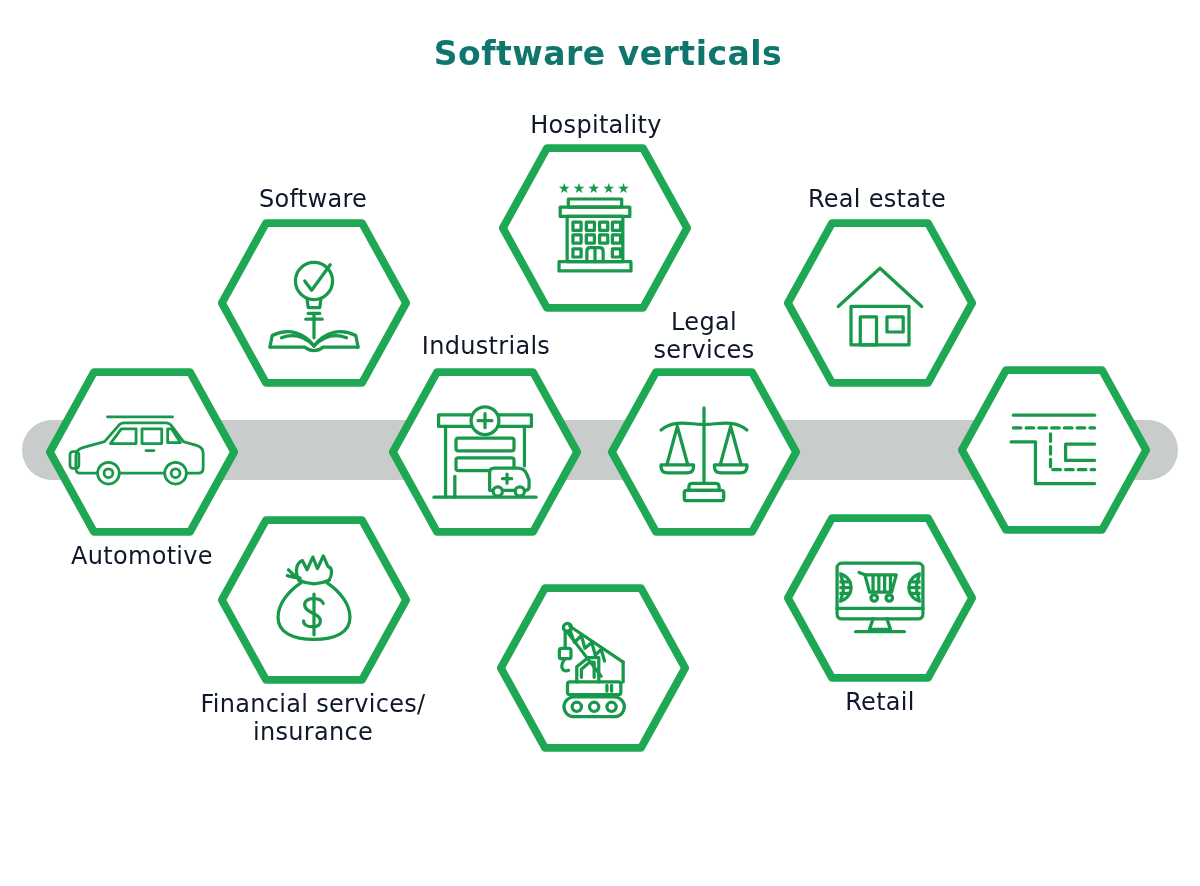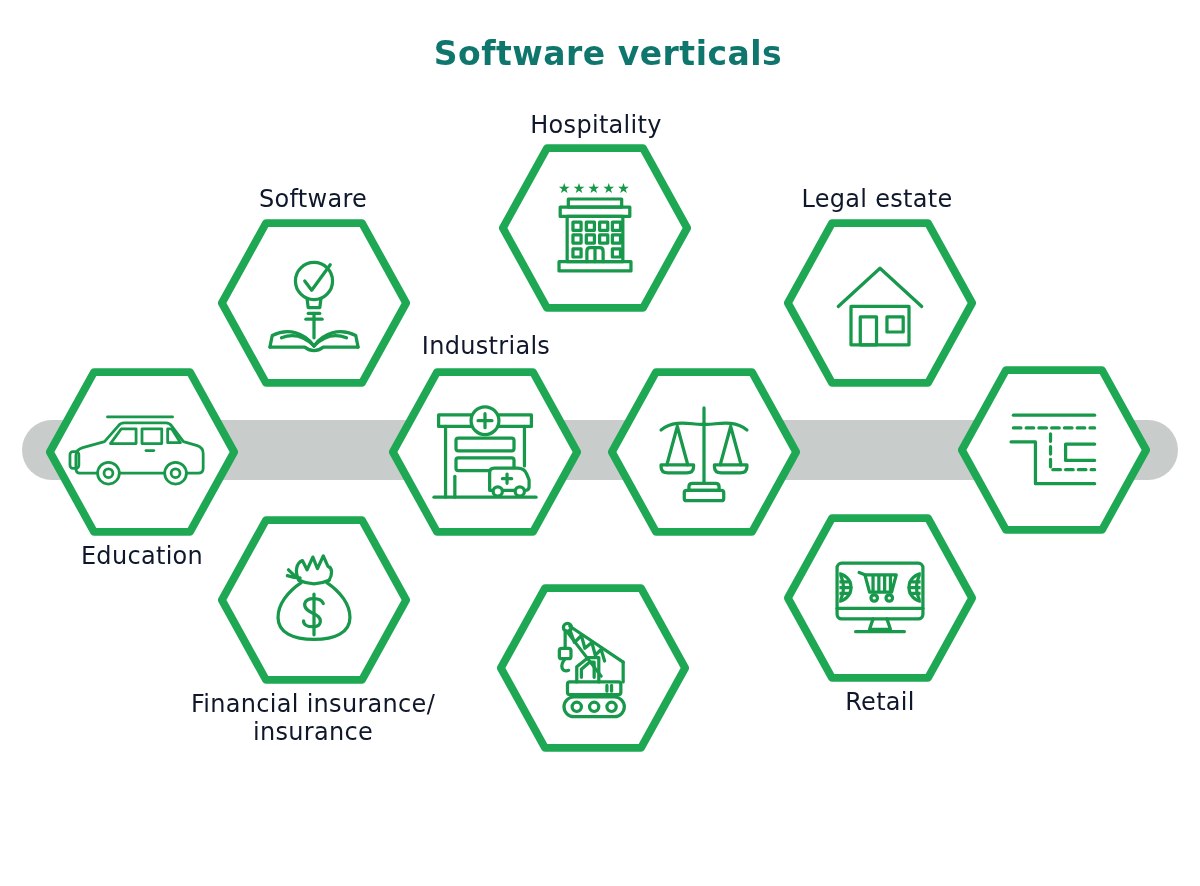--- a/index.html
+++ b/index.html
@@ -54,21 +54,21 @@
       <rect x="75" y="26" width="20" height="15"></rect>
       <path d="M101,26 H105 L114,40 H101 Z"></path>
       <path d="M79,48 H87"></path>
       <rect x="2" y="49" width="9" height="17" rx="3"></rect>
       <circle class="wfill" cx="41" cy="71" r="11"></circle>
         <circle cx="41" cy="71" r="4.5"></circle>
       <circle class="wfill" cx="109" cy="71" r="11"></circle>
         <circle cx="109" cy="71" r="4.5"></circle>
     </svg>
   </div>
-  <div class="label" style="left:142px;top:543px">Education</div>
+  <div class="label" style="left:142px;top:543px">Automotive</div>
 
   <div class="hex" style="left:216px;top:217px">
     <svg class="frame" width="196" height="172" viewBox="0 0 200 175">
       <polygon class="hexpoly" points="51,6 149,6 194,87.5 149,169 51,169 6,87.5"></polygon>
     </svg>
     <svg class="icon" width="116" height="116" viewBox="0 0 100 100">
       <circle cx="50" cy="31" r="16"></circle>
       <path d="M42,31 L48,39 L64,17"></path>
       <path d="M44,46 L45,54 H55 L56,46"></path>
       <path d="M45,59 H55"></path>
@@ -139,48 +139,50 @@
       <path d="M50,12 V77"></path>
       <path d="M13,31 C26,21 40,27 50,26 C60,27 74,21 87,31"></path>
       <path d="M27,28 L18,61 M27,28 L36,61"></path>
       <path d="M13,61 H41 V63 Q41,68 35,68 H19 Q13,68 13,63 Z"></path>
       <path d="M73,28 L64,61 M73,28 L82,61"></path>
       <path d="M59,61 H87 V63 Q87,68 81,68 H65 Q59,68 59,63 Z"></path>
       <path d="M40,77 H60 Q63,77 63,80 V83 H37 V80 Q37,77 40,77 Z"></path>
       <rect x="33" y="83" width="34" height="9" rx="2"></rect>
     </svg>
   </div>
+  <div class="label" style="left:704px;top:309px">Legal
+services</div>
 
   <div class="hex" style="left:782px;top:217px">
     <svg class="frame" width="196" height="172" viewBox="0 0 200 175">
       <polygon class="hexpoly" points="51,6 149,6 194,87.5 149,169 51,169 6,87.5"></polygon>
     </svg>
     <svg class="icon" width="116" height="116" viewBox="0 0 100 100">
       <path d="M14,53 L50,20 L86,53"></path>
       <rect x="25" y="53" width="50" height="33"></rect>
       <rect x="33" y="62" width="14" height="24"></rect>
       <rect x="56" y="62" width="14" height="13"></rect>
     </svg>
   </div>
-  <div class="label" style="left:877px;top:186px">Legal estate</div>
+  <div class="label" style="left:877px;top:186px">Real estate</div>
 
   <div class="hex" style="left:216px;top:514px">
     <svg class="frame" width="196" height="172" viewBox="0 0 200 175">
       <polygon class="hexpoly" points="51,6 149,6 194,87.5 149,169 51,169 6,87.5"></polygon>
     </svg>
     <svg class="icon" width="116" height="116" viewBox="0 0 100 100">
       <path d="M39,35 C27,43 19,54 19,65 C19,78 32,84 50,84 C68,84 81,78 81,65 C81,54 73,43 61,35"></path>
       <path d="M37,33 Q50,39 63,33"></path>
       <path d="M37,33 C33,25 35,18 40,16 L44,24 L49,13 L53,23 L58,12 L62,21 C66,22 66,28 63,33"></path>
       <path d="M28,24 Q33,29 38,33 M27,29 Q33,31 38,31"></path>
       <path d="M58,53 C56,48 44,47 42,53 C41,59 49,61 52,63 C57,66 57,73 49,73 C44,73 41,71 41,68"></path>
       <path d="M50,45 V80"></path>
     </svg>
   </div>
-  <div class="label" style="left:313px;top:691px">Financial insurance/
+  <div class="label" style="left:313px;top:691px">Financial services/
 insurance</div>
 
   <div class="hex" style="left:495px;top:582px">
     <svg class="frame" width="196" height="172" viewBox="0 0 200 175">
       <polygon class="hexpoly" points="51,6 149,6 194,87.5 149,169 51,169 6,87.5"></polygon>
     </svg>
     <svg class="icon" width="116" height="116" viewBox="0 0 100 100">
       <rect x="25" y="75" width="52" height="17" rx="8.5"></rect>
       <circle cx="36" cy="83.5" r="4"></circle>
         <circle cx="51" cy="83.5" r="4"></circle>

